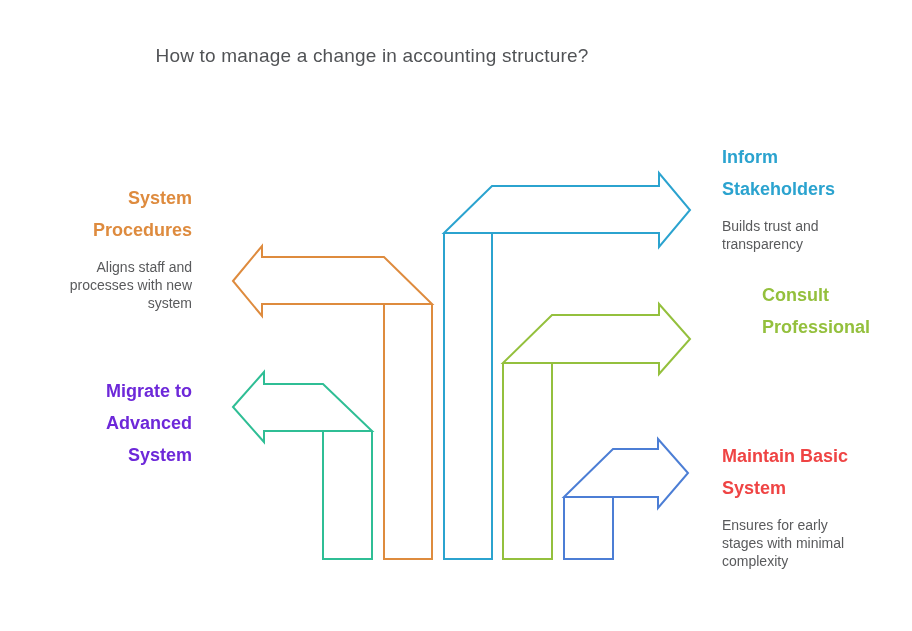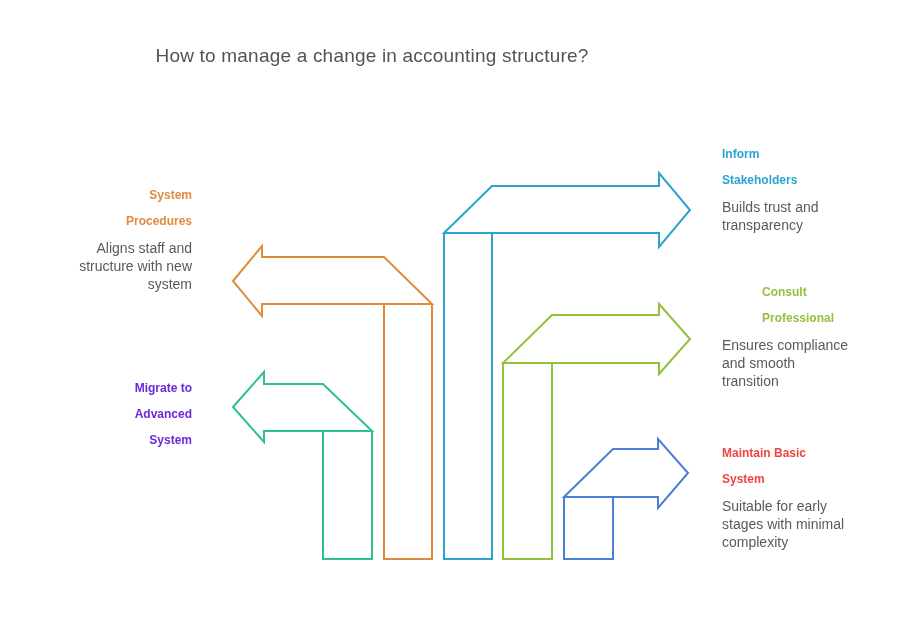--- a/index.html
+++ b/index.html
@@ -30,27 +30,27 @@
     top: 0;
     left: 0;
   }
   .label-block {
     position: absolute;
     width: 160px;
   }
   .label-block.left  { text-align: right; }
   .label-block.right { text-align: left; }
   .label-heading {
-    font-size: 12px;
+    font-size: 18px;
     font-weight: 700;
-    line-height: 26px;
+    line-height: 32px;
     white-space: pre-line;
   }
   .label-desc {
-    margin-top: 5px;
+    margin-top: 12px;
     font-size: 14px;
     line-height: 18px;
     color: #595A5C;
     white-space: pre-line;
   }
 </style>
 </head>
 <body>
 
 <div class="canvas">
@@ -67,46 +67,43 @@
 
     <path fill="none" stroke-width="2" stroke-linejoin="miter" d="M503 363 L552 315 H659 V304 L690 339 L659 374 V363 Z M503 363 V559 H552 V363" stroke="#94C03D"></path>
 
     <path fill="none" stroke-width="2" stroke-linejoin="miter" d="M564 497 L613 449 H658 V439 L688 473 L658 508 V497 Z M564 497 V559 H613 V497" stroke="#4C7ED5"></path>
   </svg>
 
   <div class="label-block left" style="left:32px; top:182px;">
     <div class="label-heading" style="color: rgb(222, 139, 62);">System
 Procedures</div>
     <div class="label-desc">Aligns staff and
-structure with new
+processes with new
 system</div>
   </div>
 
   <div class="label-block left" style="left:32px; top:375px;">
     <div class="label-heading" style="color: #6d28d9;">Migrate to
 Advanced
 System</div>
   </div>
 
   <div class="label-block right" style="left:722px; top:141px;">
     <div class="label-heading" style="color: rgb(43, 163, 207);">Inform
 Stakeholders</div>
     <div class="label-desc">Builds trust and
 transparency</div>
   </div>
 
   <div class="label-block right" style="left:722px; top:279px;">
     <div class="label-heading" style="color: rgb(148, 192, 61); margin-left: 40px;">Consult
 Professional</div>
-    <div class="label-desc">Ensures compliance
-and smooth
-transition</div>
   </div>
 
   <div class="label-block right" style="left:722px; top:440px;">
     <div class="label-heading" style="color: #ef4444;">Maintain Basic
 System</div>
-    <div class="label-desc">Suitable for early
+    <div class="label-desc">Ensures for early
 stages with minimal
 complexity</div>
   </div>
 
 </div>
 
 </body></html>

